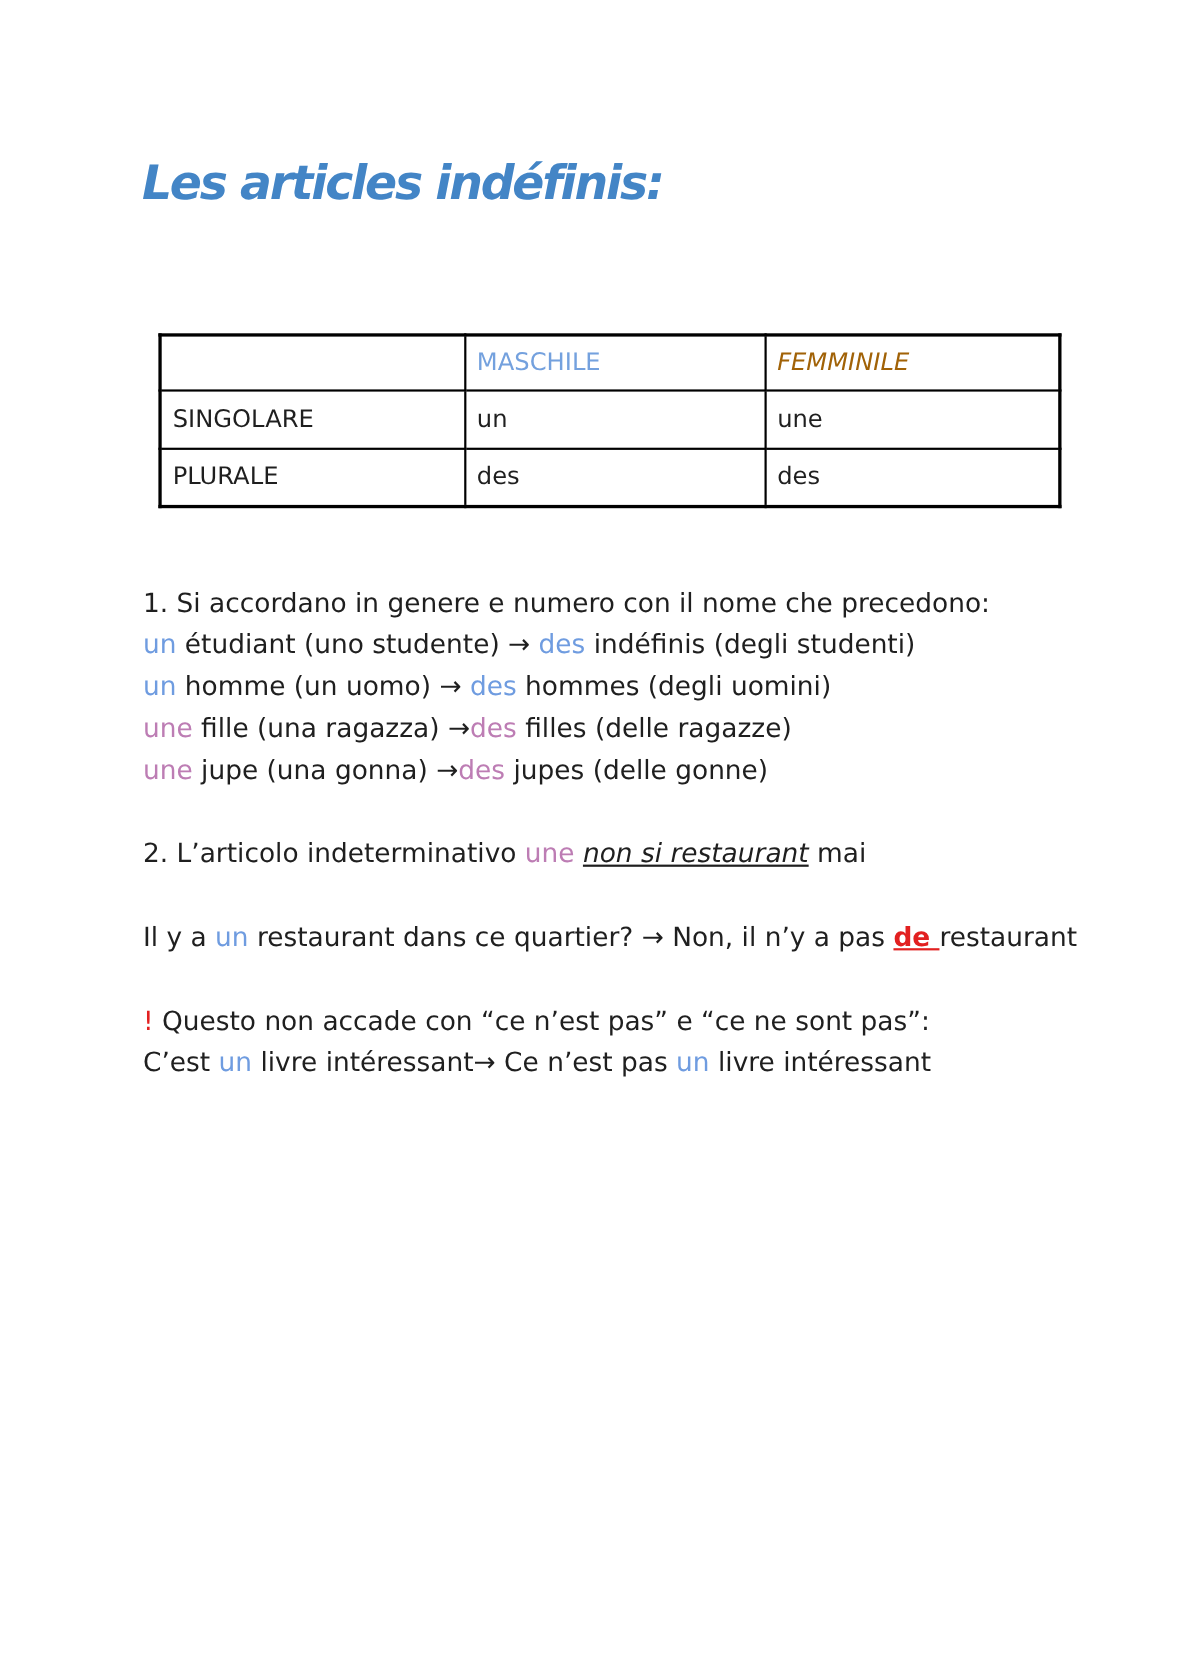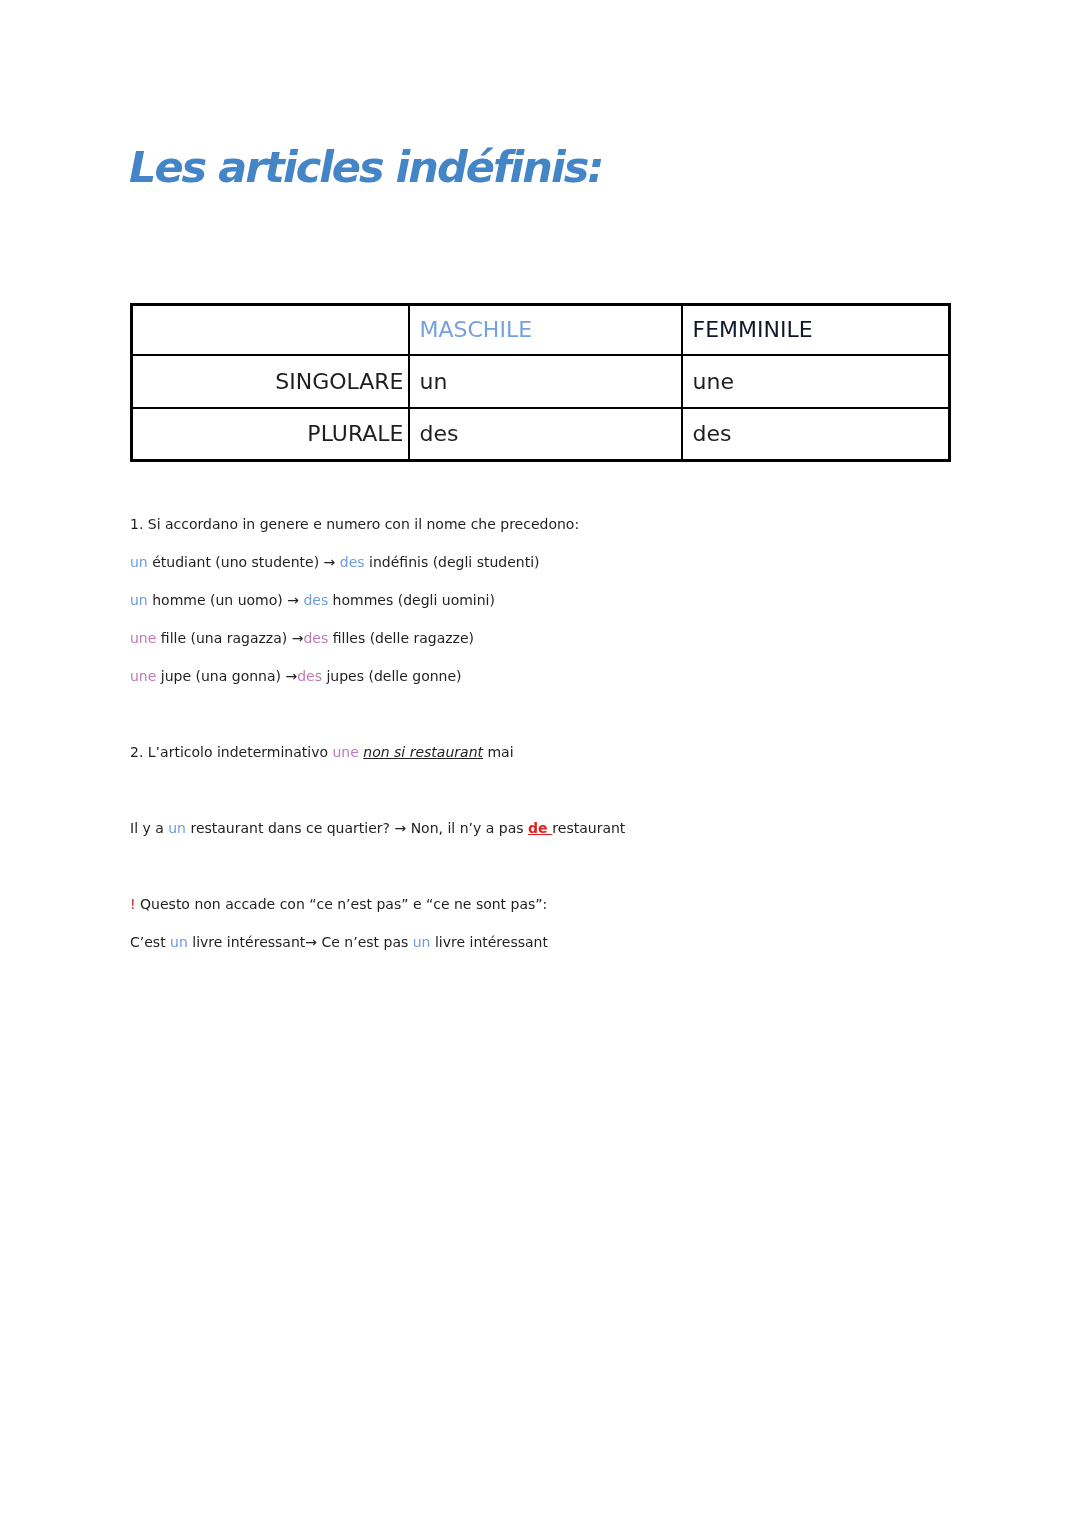--- a/index.html
+++ b/index.html
@@ -18,47 +18,47 @@
     top: 140px;
     margin: 2px;
     font-size: 43px;
     font-weight: bold;
     font-style: italic;
     letter-spacing: -2px;
     color: #4385c6;
   }
   table.grid {
     position: absolute;
-    left: 130px;
+    left: 144px;
     top: 303px;
     border-collapse: collapse;
     table-layout: fixed;
     border: 3px solid #000000;
   }
   table.grid td {
     border: 2px solid #000000;
     box-sizing: border-box;
     font-size: 22px;
     padding: 0 4px 0 10px;
     vertical-align: middle;
     white-space: nowrap;
   }
-  td.c1 { width: 277px; text-align: right; }
+  td.c1 { width: 277px; }
   td.c2 { width: 273px; }
   td.c3 { width: 268px; }
   tr.hdr td { height: 50px; }
   tr.row td { height: 53px; }
   .hdr-m { color: #74a1de; }
-  .hdr-f { color: #0f172a; }
+  .hdr-f { color: #a16207; font-style: italic; }
   .content {
     position: absolute;
     left: 130px;
-    top: 505px;
+    top: 529px;
     width: 930px;
-    font-size: 14px;
+    font-size: 24px;
     line-height: 38px;
   }
   .content p { margin: 0; white-space: nowrap; }
   .gap { height: 38px; }
   .blue { color: #6f9ce0; }
   .pink { color: #bd7db4; }
   .red  { color: #e22020; }
   .u-it { font-style: italic; text-decoration: underline; }
   .de-head { color: #e22020; font-weight: bold; font-style: italic; text-decoration: underline; }
   .de-body { color: #e22020; font-weight: bold; text-decoration: underline; }

